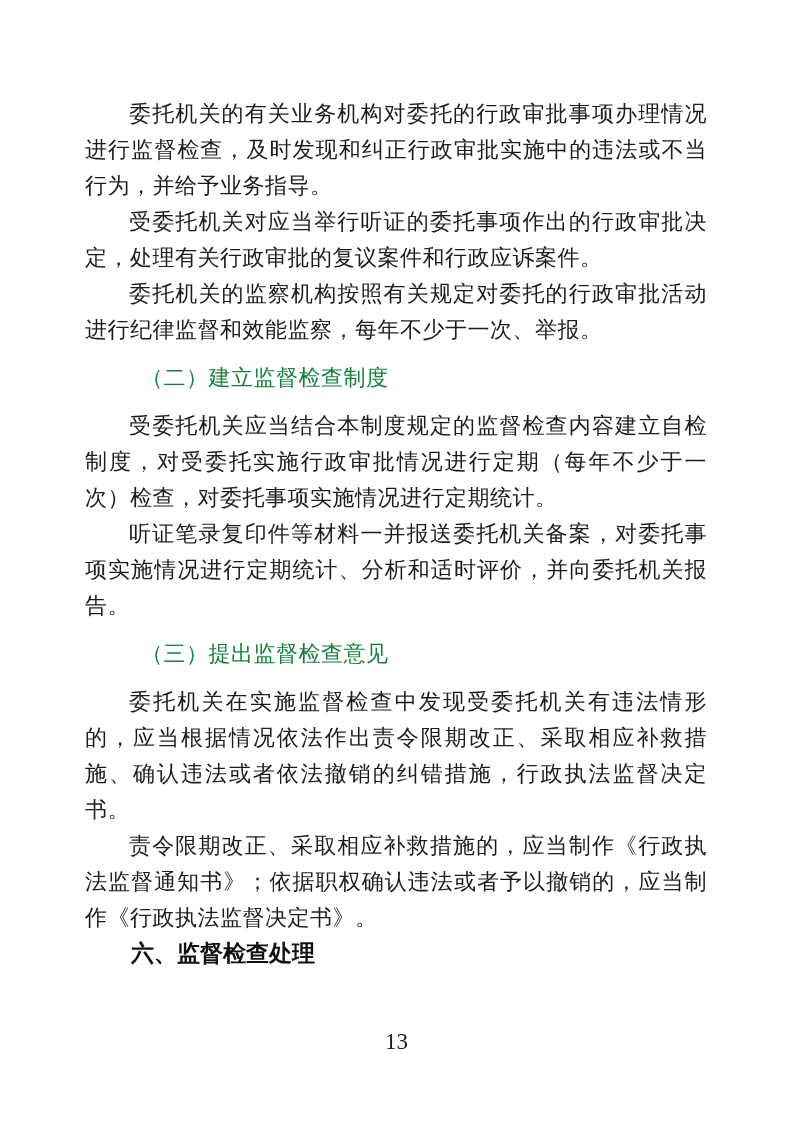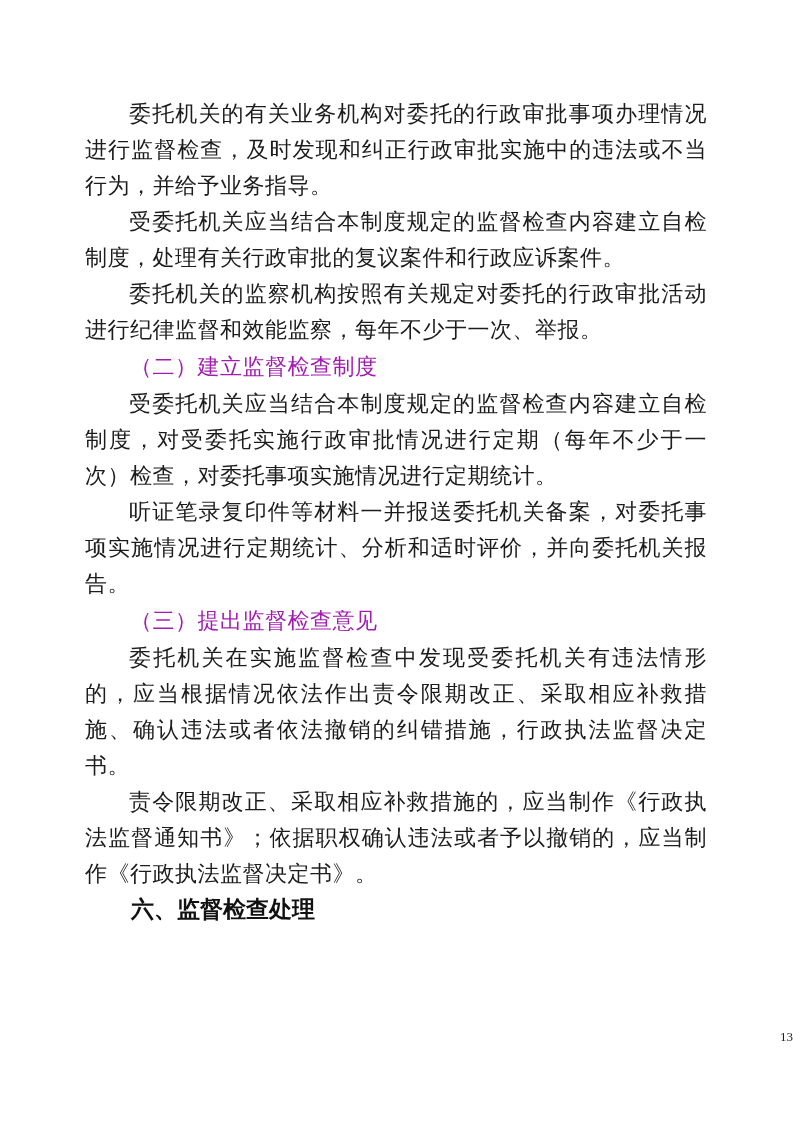--- a/index.html
+++ b/index.html
@@ -32,55 +32,55 @@
     margin: 0;
     font-family: "Liberation Serif", "DejaVu Serif", serif;
     font-size: 22px;
     line-height: 36px;
     color: #1c1c1c;
     text-align: justify;
     text-indent: 2em;
     letter-spacing: 0.5px;
   }
   p.subheading {
-    margin: 1px;
+    margin: 12px;
     font-family: "Liberation Serif", "DejaVu Serif", serif;
     font-size: 22px;
     line-height: 36px;
-    color: #a21caf;
+    color: #15803d;
     text-indent: 2em;
     letter-spacing: 0.5px;
   }
   p.heading {
     margin: 0;
     font-family: Liberation Serif, serif;
     font-weight: bold;
     font-size: 23px;
     line-height: 36px;
     color: #111111;
     text-indent: 2em;
   }
   .footer {
     position: absolute;
     left: 0;
     top: 1028px;
     width: 793px;
-    text-align: right;
+    text-align: center;
     font-family: "Liberation Serif", "DejaVu Serif", serif;
-    font-size: 13px;
+    font-size: 23px;
     color: #1c1c1c;
   }
 </style>
 </head>
 <body>
 
 <div class="page">
   <div class="content">
     <p class="para">委托机关的有关业务机构对委托的行政审批事项办理情况进行监督检查，及时发现和纠正行政审批实施中的违法或不当行为，并给予业务指导。</p>
-    <p class="para">受委托机关应当结合本制度规定的监督检查内容建立自检制度，处理有关行政审批的复议案件和行政应诉案件。</p>
+    <p class="para">受委托机关对应当举行听证的委托事项作出的行政审批决定，处理有关行政审批的复议案件和行政应诉案件。</p>
     <p class="para">委托机关的监察机构按照有关规定对委托的行政审批活动进行纪律监督和效能监察，每年不少于一次、举报。</p>
     <p class="subheading">（二）建立监督检查制度</p>
     <p class="para">受委托机关应当结合本制度规定的监督检查内容建立自检制度，对受委托实施行政审批情况进行定期（每年不少于一次）检查，对委托事项实施情况进行定期统计。</p>
     <p class="para">听证笔录复印件等材料一并报送委托机关备案，对委托事项实施情况进行定期统计、分析和适时评价，并向委托机关报告。</p>
     <p class="subheading">（三）提出监督检查意见</p>
     <p class="para">委托机关在实施监督检查中发现受委托机关有违法情形的，应当根据情况依法作出责令限期改正、采取相应补救措施、确认违法或者依法撤销的纠错措施，行政执法监督决定书。</p>
     <p class="para">责令限期改正、采取相应补救措施的，应当制作《行政执法监督通知书》；依据职权确认违法或者予以撤销的，应当制作《行政执法监督决定书》。</p>
     <p class="heading">六、监督检查处理</p>
   </div>
   <div class="footer">13</div>

